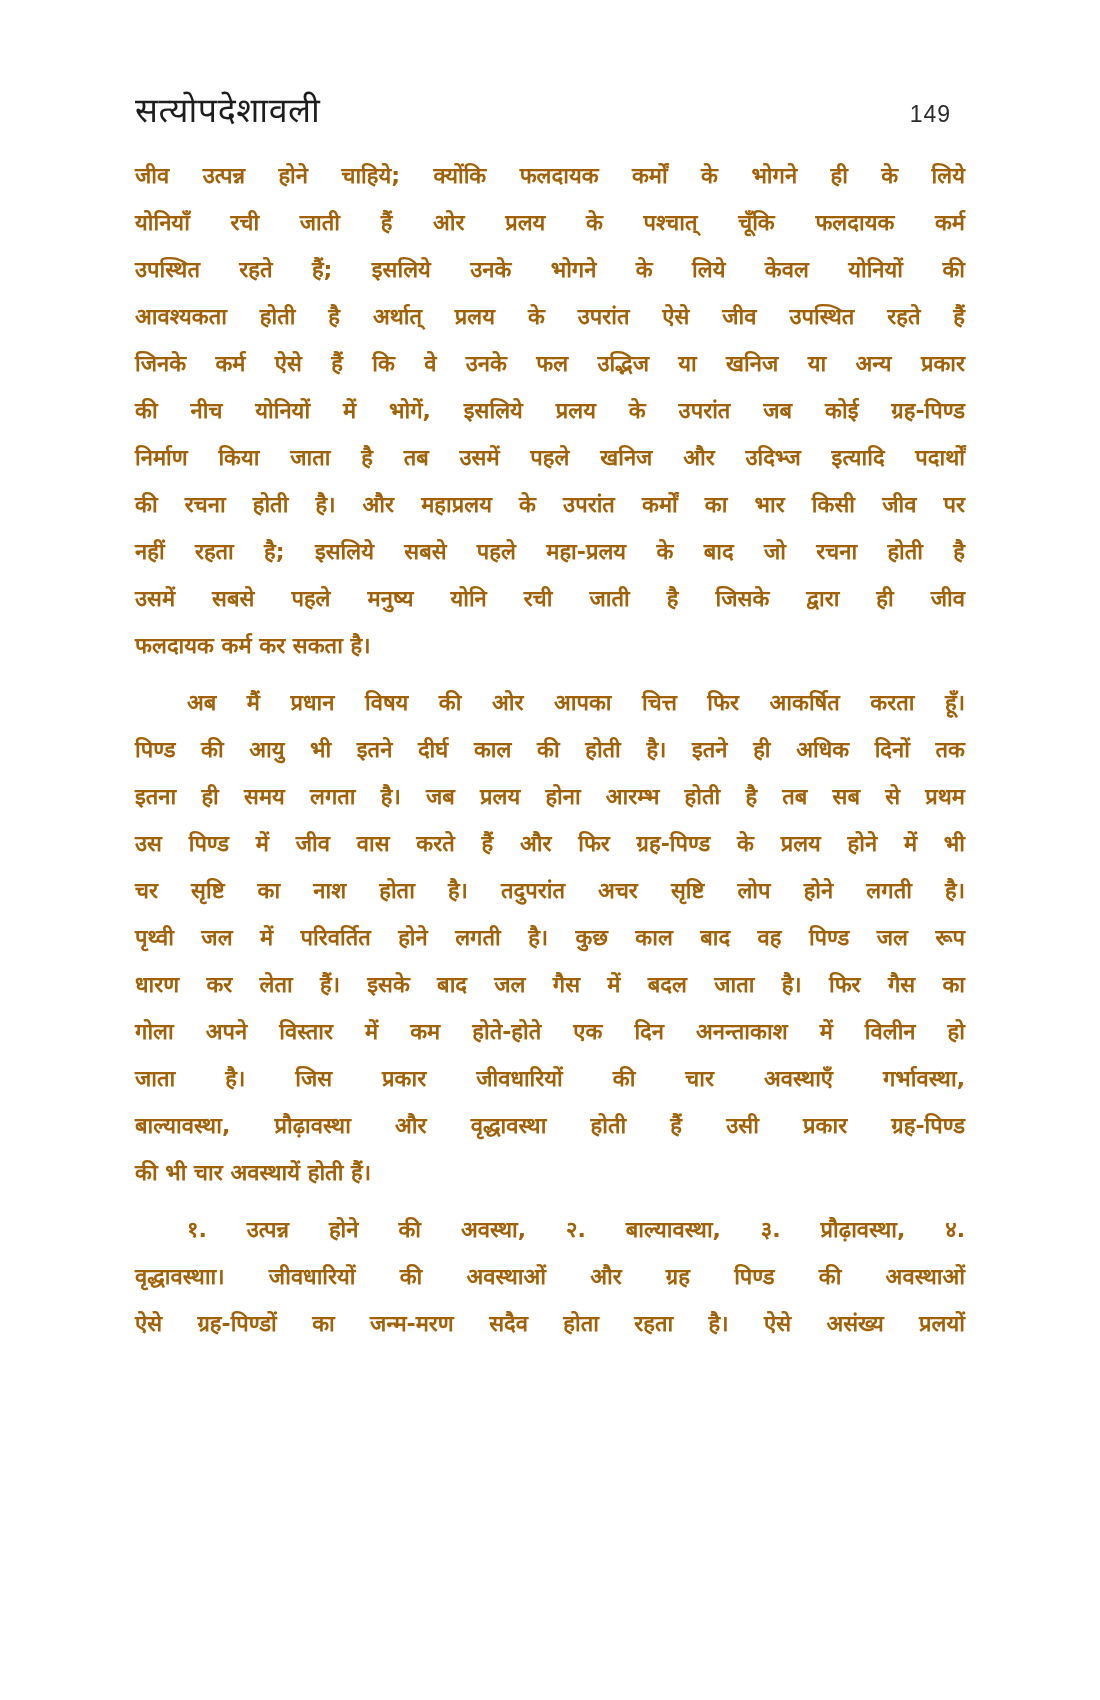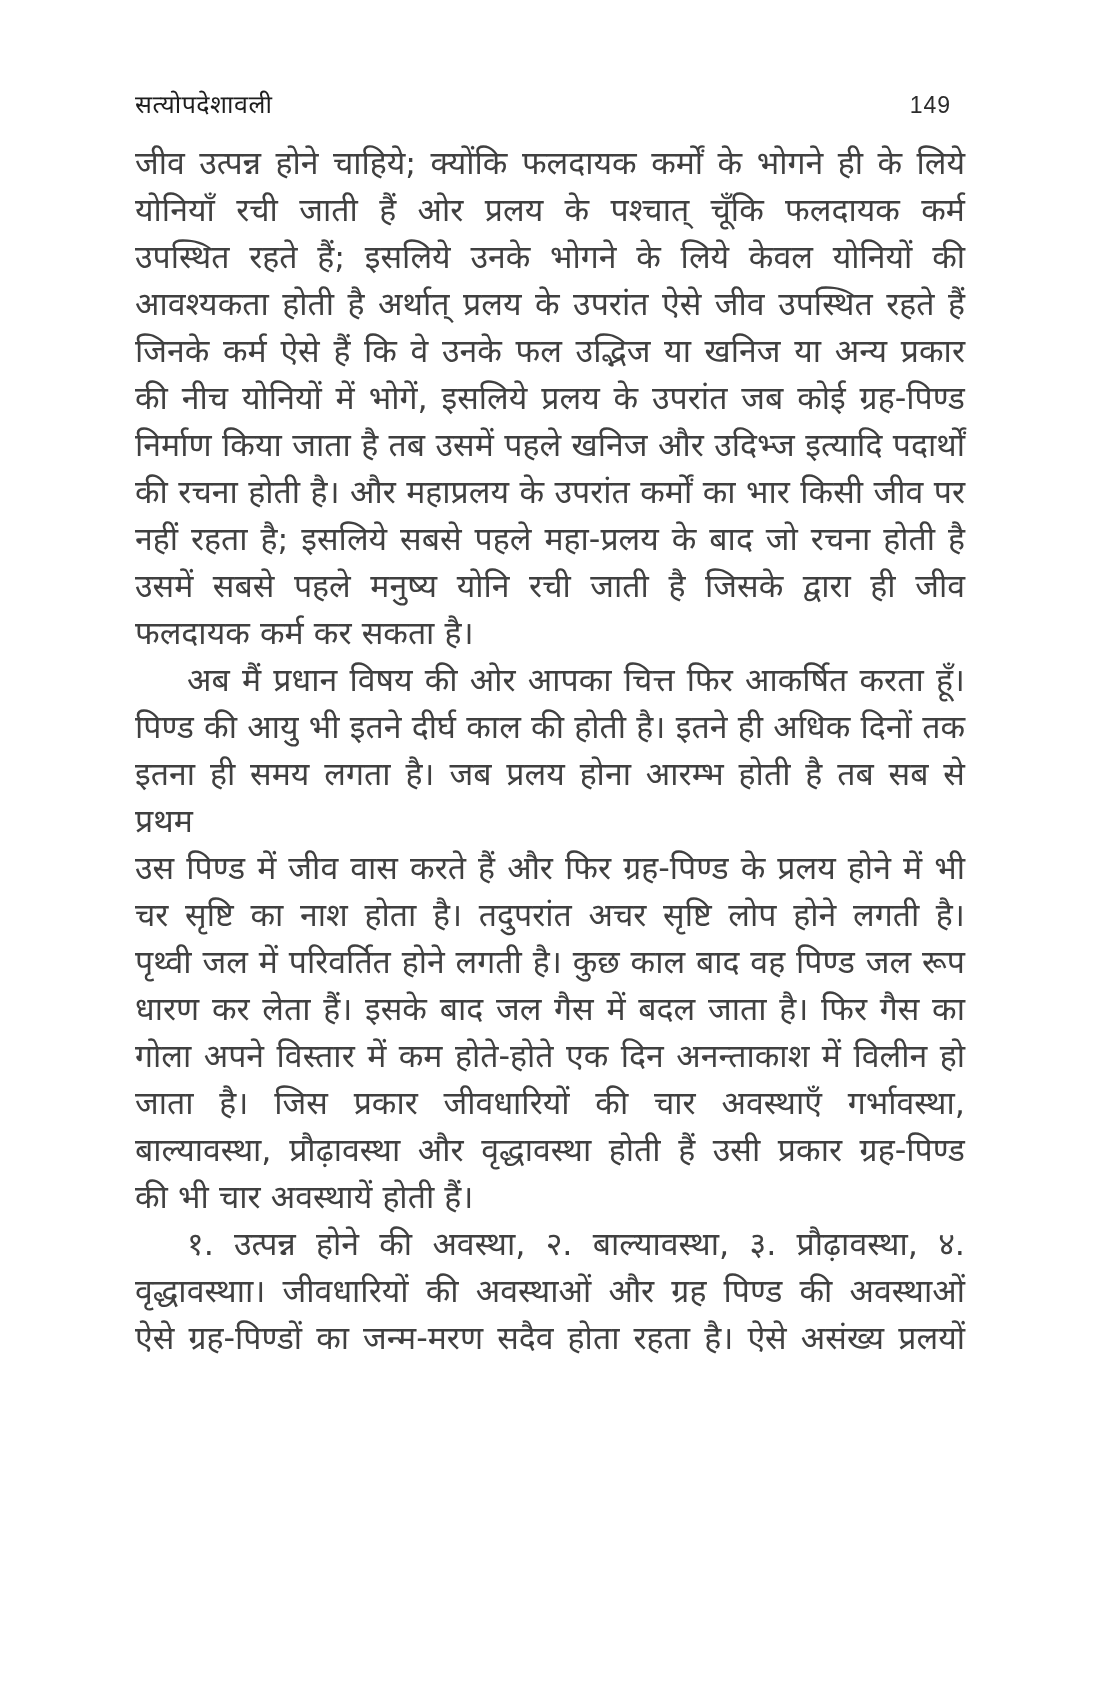--- a/index.html
+++ b/index.html
@@ -23,44 +23,44 @@
     top: 86px;
     width: 830px;
   }
   .runhead {
     display: flex;
     justify-content: space-between;
     align-items: baseline;
     margin-bottom: 20px;
   }
   .runhead-title {
-    font-size: 25px;
+    font-size: 34px;
     font-weight: 400;
     color: #1d1d1d;
     letter-spacing: 0.5px;
   }
   .page-num {
     font-family: "Liberation Sans", sans-serif;
     font-size: 23px;
     font-weight: 400;
     color: #2b2b2b;
     padding-right: 14px;
     letter-spacing: 1px;
   }
   .body-text {
     width: 830px;
   }
   .para {
-    font-size: 32px;
-    font-weight: 400;
+    font-size: 22px;
+    font-weight: 700;
     line-height: 47px;
-    color: #404040;
+    color: #a16207;
   }
   .para + .para {
-    margin-top: 0;
+    margin-top: 10px;
   }
   .line {
     text-align: justify;
     text-align-last: justify;
   }
   .line.last {
     text-align: center;
     text-align-last: left;
   }
   .para.indent .line.first {

